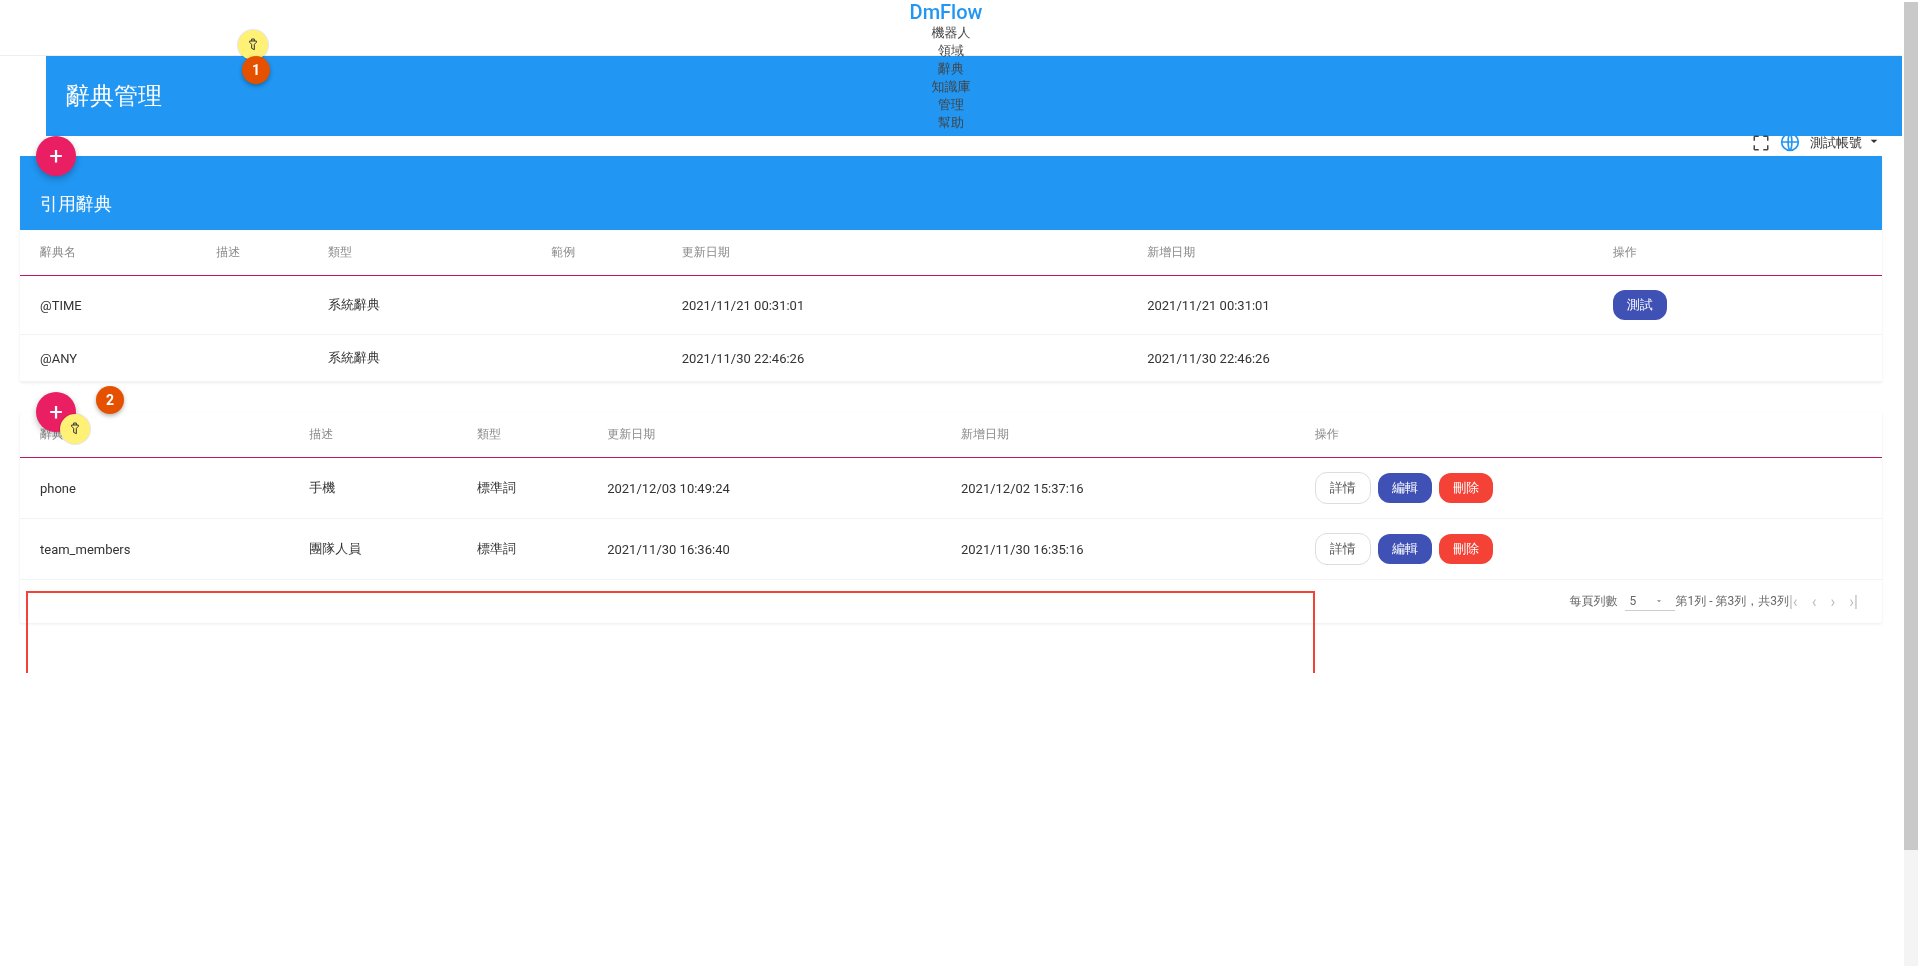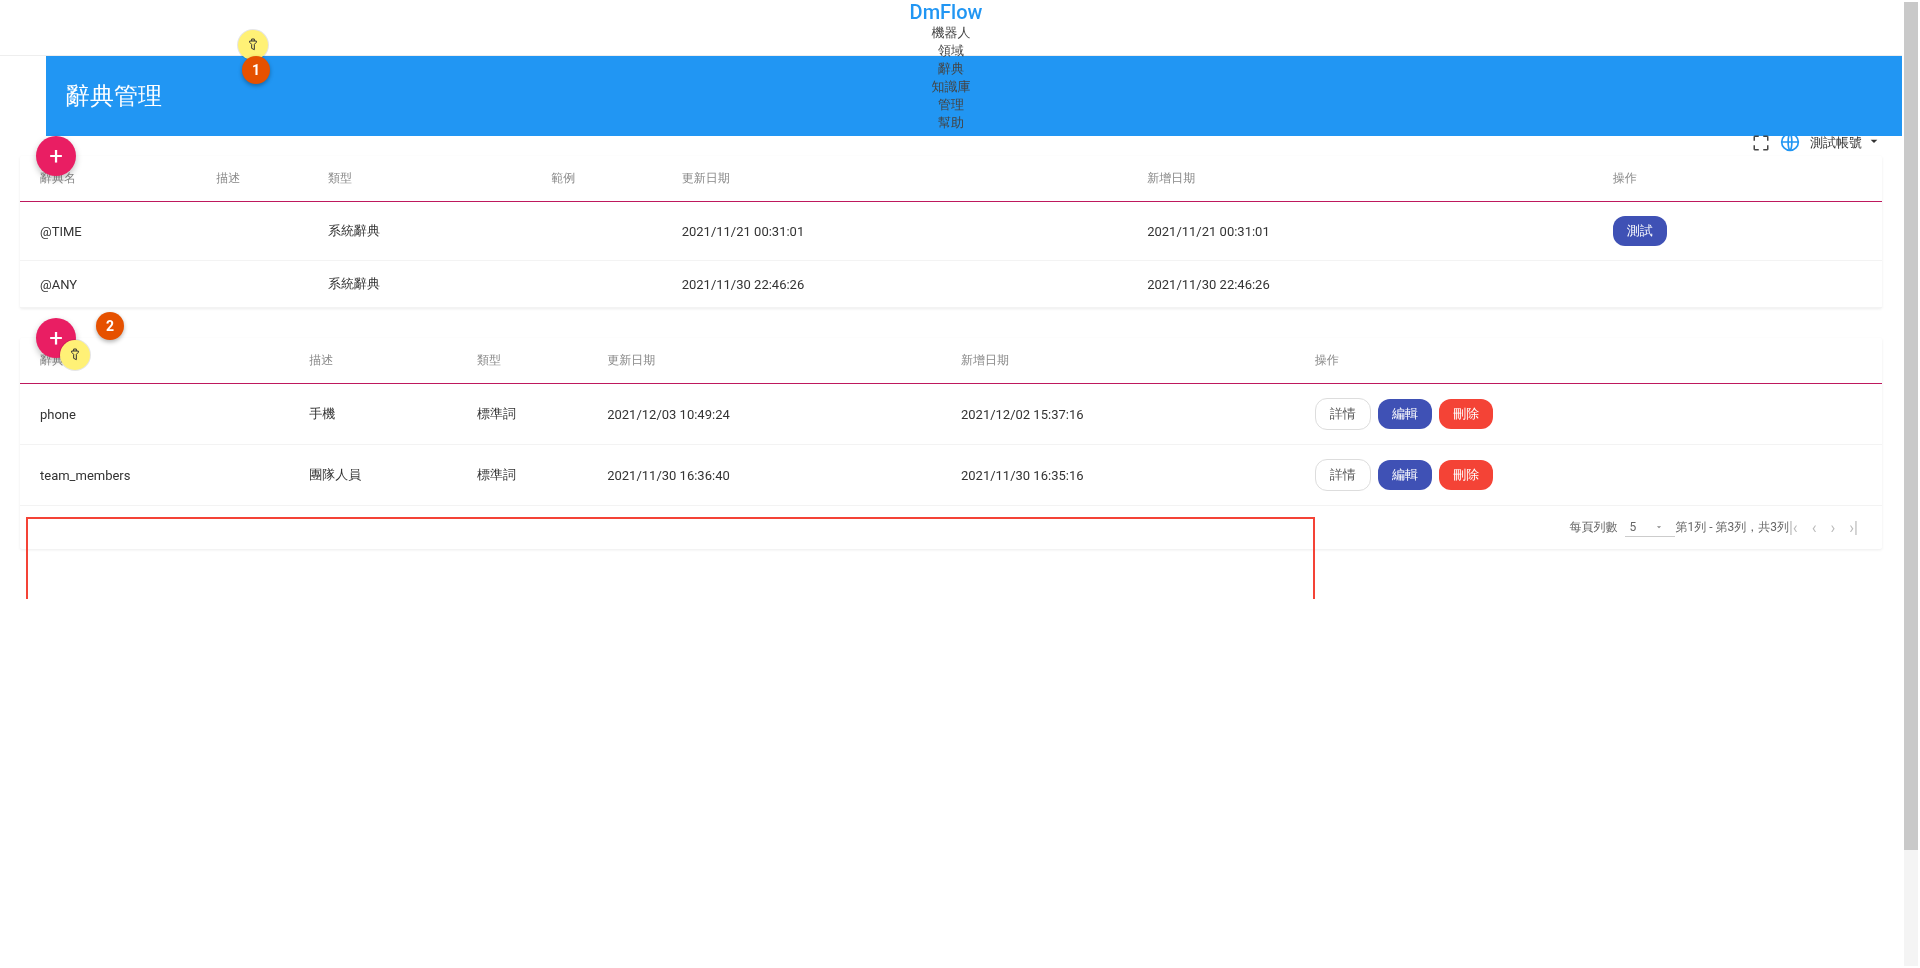--- a/index.html
+++ b/index.html
@@ -89,20 +89,23 @@
       </svg>
 </div>
 <div class="callout callout-1">1</div>
 
 <div class="page-header">辭典管理</div>
 
 <div class="content">
 
   <div class="card">
     <div class="fab">+</div>
+    <div class="card-header">
+      <span>引用辭典</span>
+    </div>
     <table class="table">
       <thead>
         <tr>
           <th class="first" style="width:10%">辭典名</th>
           <th style="width:6%">描述</th>
           <th style="width:12%">類型</th>
           <th style="width:7%">範例</th>
           <th style="width:25%">更新日期</th>
           <th style="width:25%">新增日期</th>
           <th style="width:15%">操作</th>

